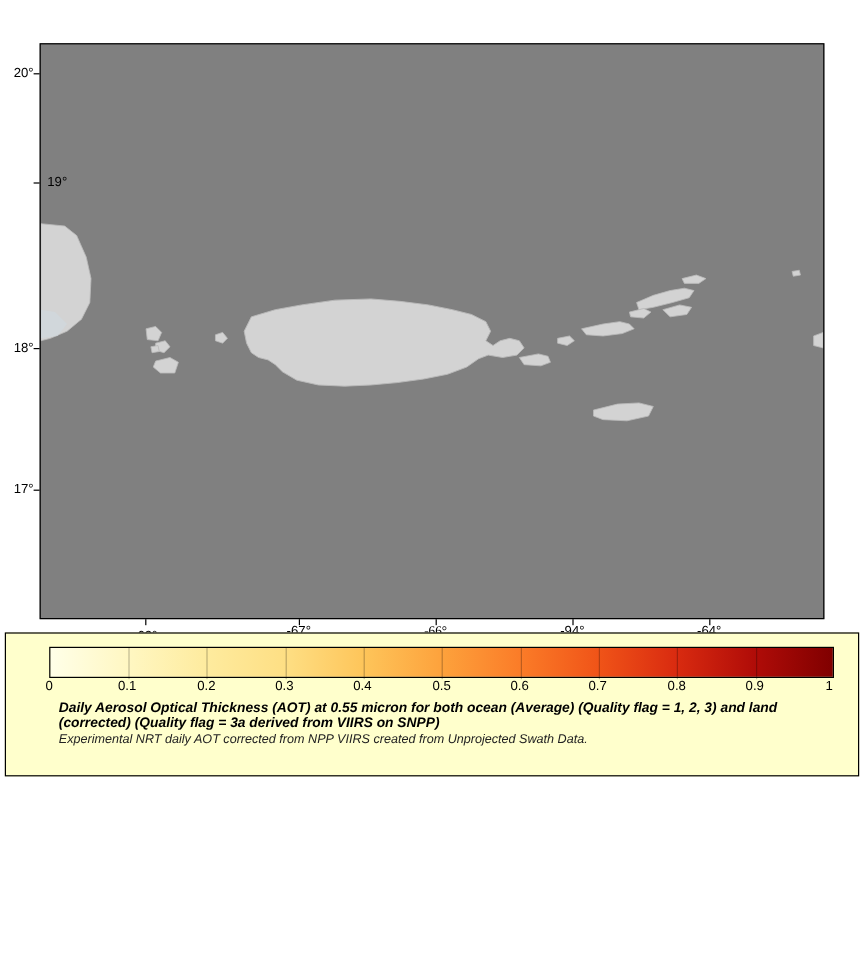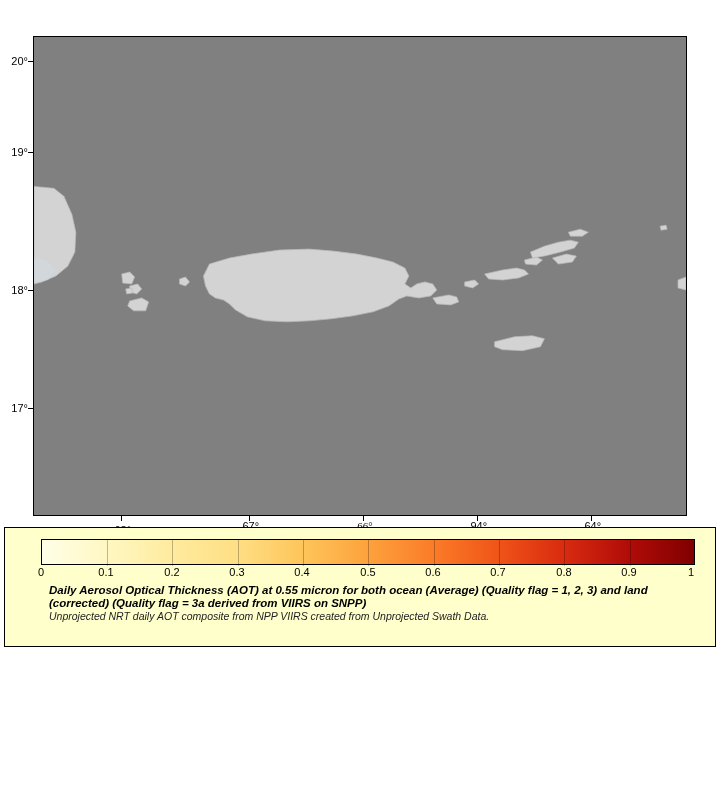--- a/index.html
+++ b/index.html
@@ -181,21 +181,21 @@
       <path fill="#d3d3d3" stroke="#b9b9b9" stroke-width="0.7" d="M462,306 L482,301 L500,300 L512,303 L508,311 L490,315 L470,314 L462,311 Z"></path>
 
       <path fill="#d3d3d3" stroke="#b9b9b9" stroke-width="0.7" d="M646,244 L654,241 L654,254 L646,252 Z"></path>
       <path fill="#d3d3d3" stroke="#b9b9b9" stroke-width="0.7" d="M628,190 L634,189 L635,193 L629,194 Z"></path>
 
       <path fill="#cfd9de" opacity="0.65" stroke="none" d="M0,222 L12,224 L22,234 L14,244 L0,246 Z"></path>
     </svg>
   </div>
 
   <div class="tick-label tick-y" style="left:0px; top:43px;">20°</div>
-  <div class="tick-label tick-y" style="left:0px; top:134px;">19°</div>
+  <div class="tick-label tick-y" style="left:0px; top:134px;padding-left:28px;">19°</div>
   <div class="tick-label tick-y" style="left:0px; top:272px;">18°</div>
   <div class="tick-label tick-y" style="left:0px; top:390px;">17°</div>
 
   <div class="tick-mark-y" style="left:28px; top:49px;"></div>
   <div class="tick-mark-y" style="left:28px; top:140px;"></div>
   <div class="tick-mark-y" style="left:28px; top:278px;"></div>
   <div class="tick-mark-y" style="left:28px; top:396px;"></div>
 
   <div class="tick-mark-x" style="left:121px; top:504px;"></div>
   <div class="tick-mark-x" style="left:249px; top:504px;"></div>
@@ -231,15 +231,15 @@
   <div class="cb-tick" style="left:277px;">0.4</div>
   <div class="cb-tick" style="left:343px;">0.5</div>
   <div class="cb-tick" style="left:408px;">0.6</div>
   <div class="cb-tick" style="left:473px;">0.7</div>
   <div class="cb-tick" style="left:539px;">0.8</div>
   <div class="cb-tick" style="left:604px;">0.9</div>
   <div class="cb-tick" style="left:666px;">1</div>
 
   <div id="legend-text">
     <p id="legend-title">Daily Aerosol Optical Thickness (AOT) at 0.55 micron for both ocean (Average) (Quality flag = 1, 2, 3) and land (corrected) (Quality flag = 3a derived from VIIRS on SNPP)</p>
-    <p class="legend-sub">Unprojected NRT daily AOT composite from NPP VIIRS created from Unprojected Swath Data.</p>
+    <p class="legend-sub">Experimental NRT daily AOT corrected from NPP VIIRS created from Unprojected Swath Data.</p>
   </div>
 </div>
 
 </body></html>

